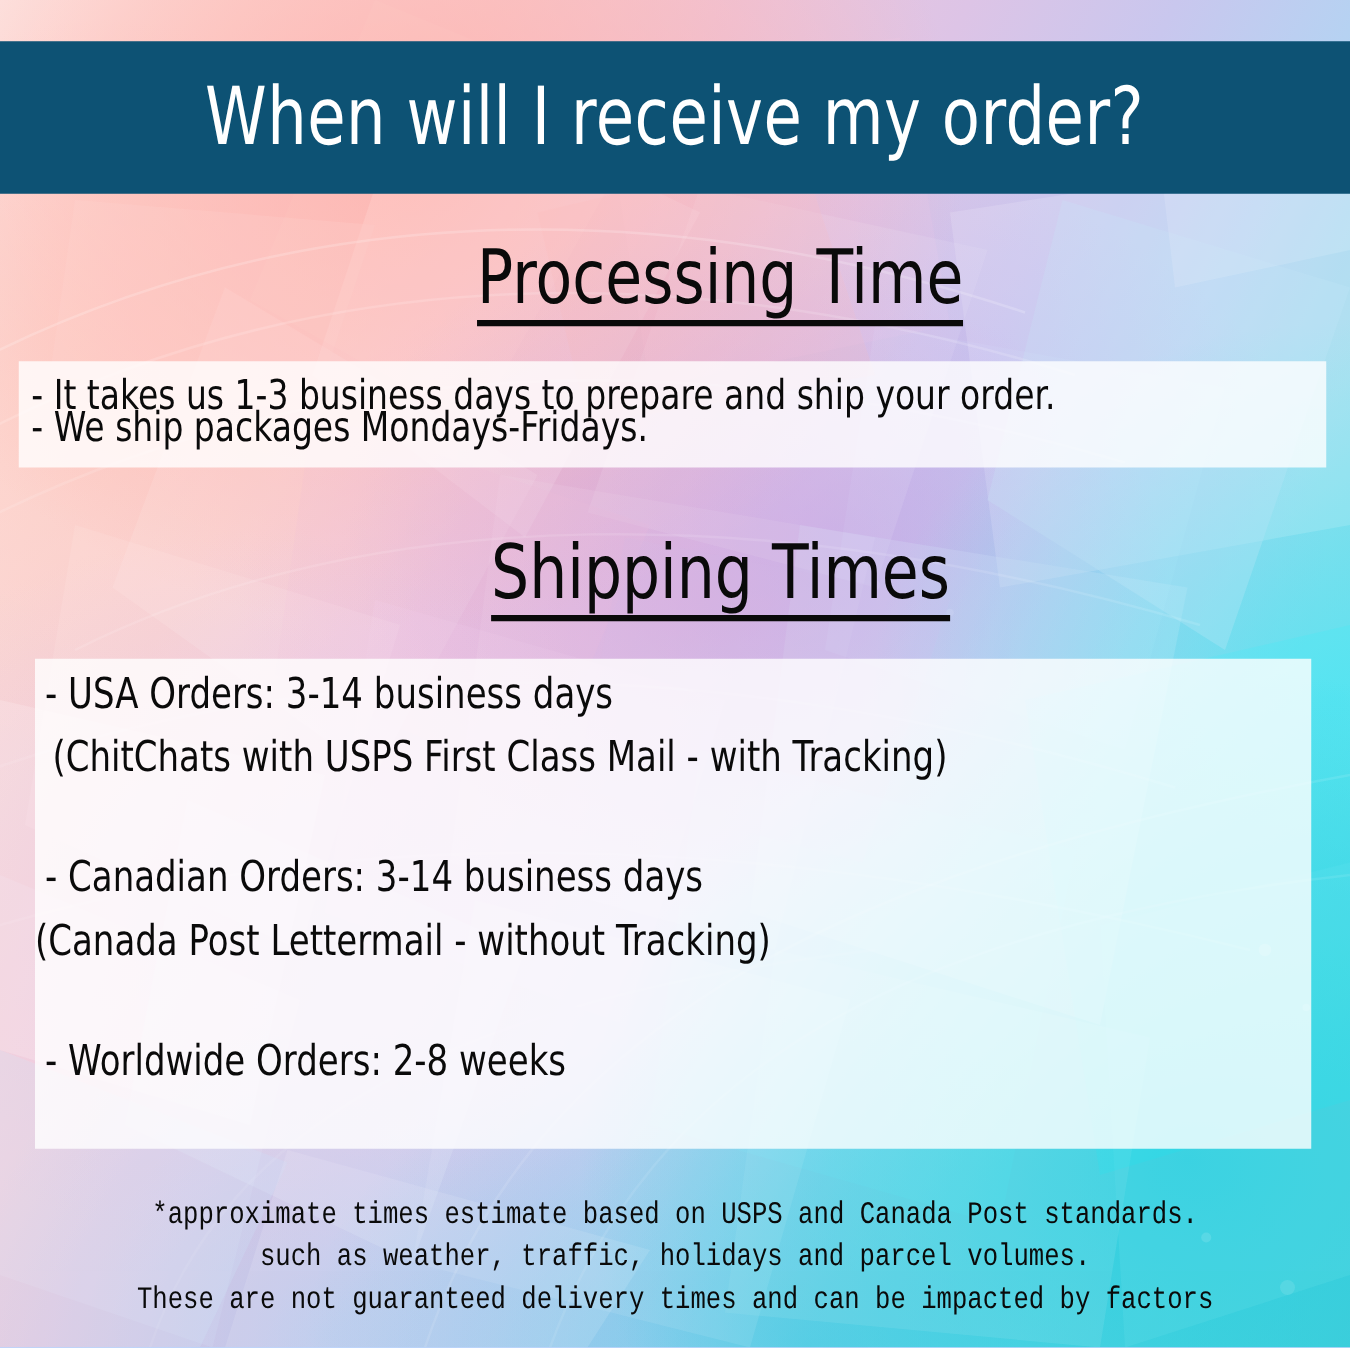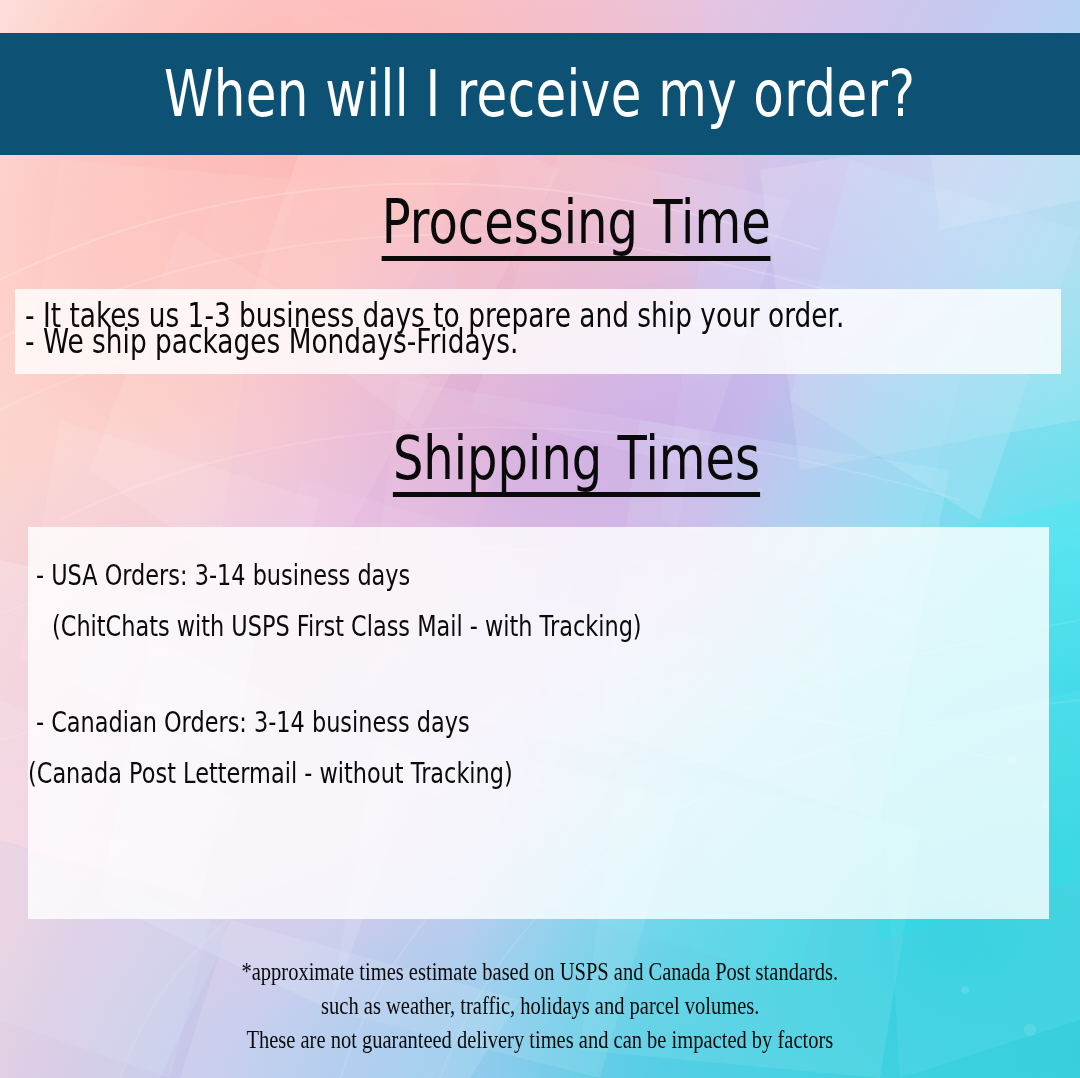--- a/index.html
+++ b/index.html
@@ -151,42 +151,41 @@
     font-size: 33px;
     line-height: 1;
     left: 10px;
     text-align: right;
   }
   #proc-line-0 { top: 10px; }
   #proc-line-1 { top: 36px; }
 
   
   .ship-line {
-    font-size: 28px;
+    font-size: 34px;
     line-height: 1;
-    margin-top: 24px;
   }
   #ship-line-0 { top: 11px;  left: 8px; }
-  #ship-line-1 { top: 62px;  left: 24px; }
+  #ship-line-1 { top: 62px;  left: 14px; }
   #ship-line-2 { top: 158px; left: 8px; }
   #ship-line-3 { top: 209px; left: 0px; }
   #ship-line-4 { top: 305px; left: 8px; }
   #ship-line-5 { top: 356px; left: 14px; }
 
   
   #footer {
     position: absolute;
     left: 0;
     top: 955px;
     width: 1080px;
     text-align: center;
   }
   .footer-line {
     color: #0a0a0a;
-    font-family: Liberation Serif, serif;
+    font-family: Liberation Mono, monospace;
     font-size: 25px;
     line-height: 34px;
     font-weight: 400;
     white-space: nowrap;
   }
   .footer-line span {
     display: inline-block;
     transform: scaleX(0.82);
     transform-origin: center center;
   }
@@ -287,20 +286,23 @@
     </div>
     <div class="line ship-line" id="ship-line-1">
       <span> (ChitChats with USPS First Class Mail - with Tracking)</span>
     </div>
     <div class="line ship-line" id="ship-line-2">
       <span>- Canadian Orders: 3-14 business days</span>
     </div>
     <div class="line ship-line" id="ship-line-3">
       <span>(Canada Post Lettermail - without Tracking)</span>
     </div>
+    <div class="line ship-line" id="ship-line-4">
+      <span>- Worldwide Orders: 2-8 weeks</span>
+    </div>
   </div>
 
   <div id="footer">
     <div class="footer-line">
       <span>*approximate times estimate based on USPS and Canada Post standards.</span>
     </div>
     <div class="footer-line">
       <span>such as weather, traffic, holidays and parcel volumes.</span>
     </div>
     <div class="footer-line">

